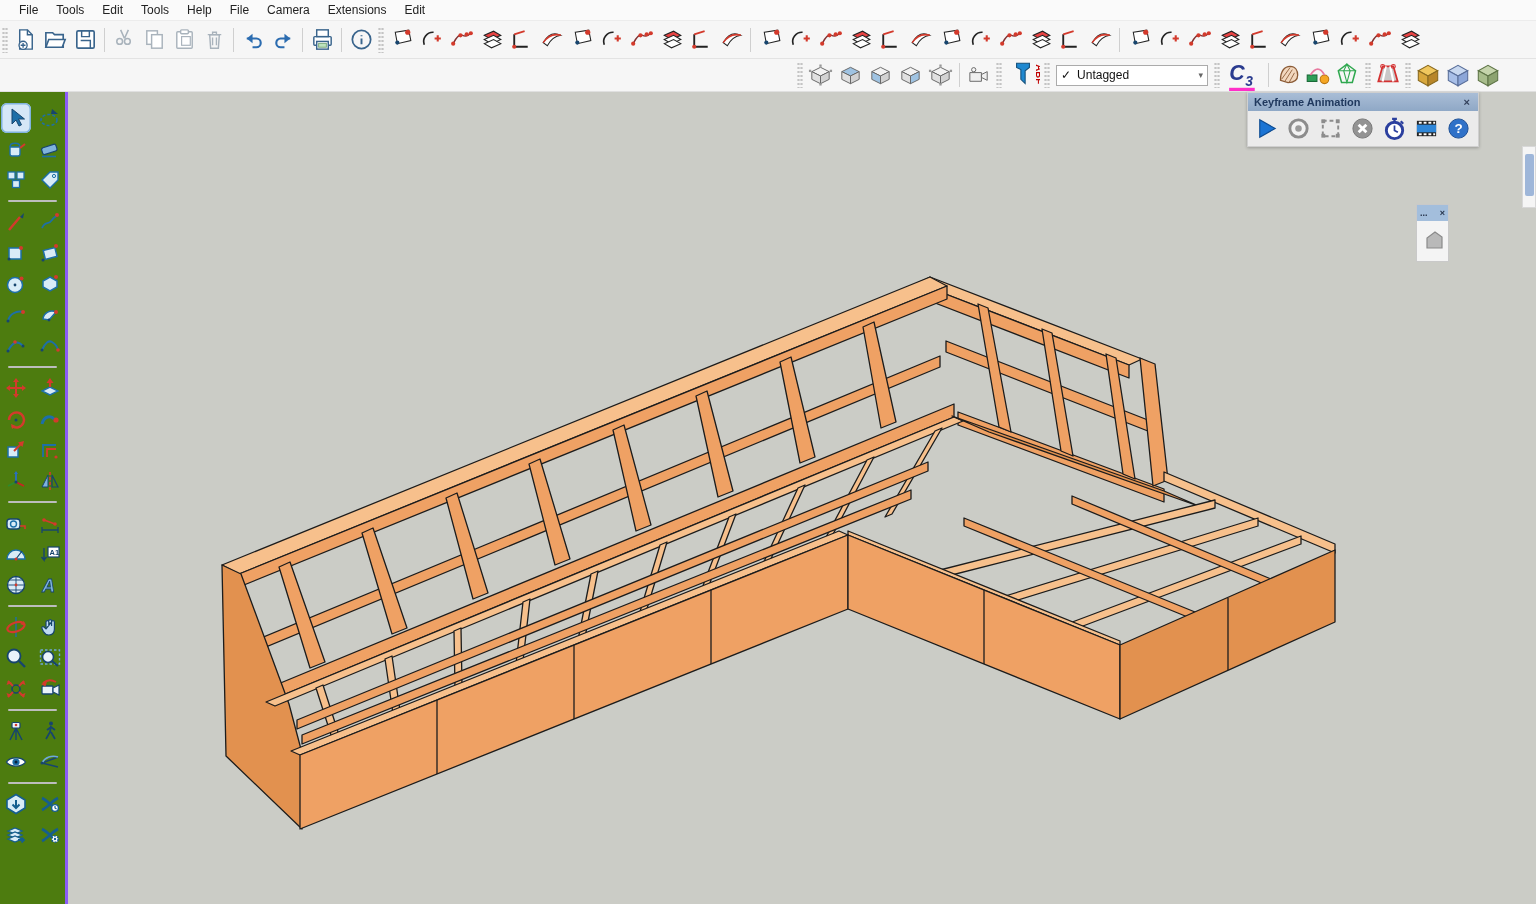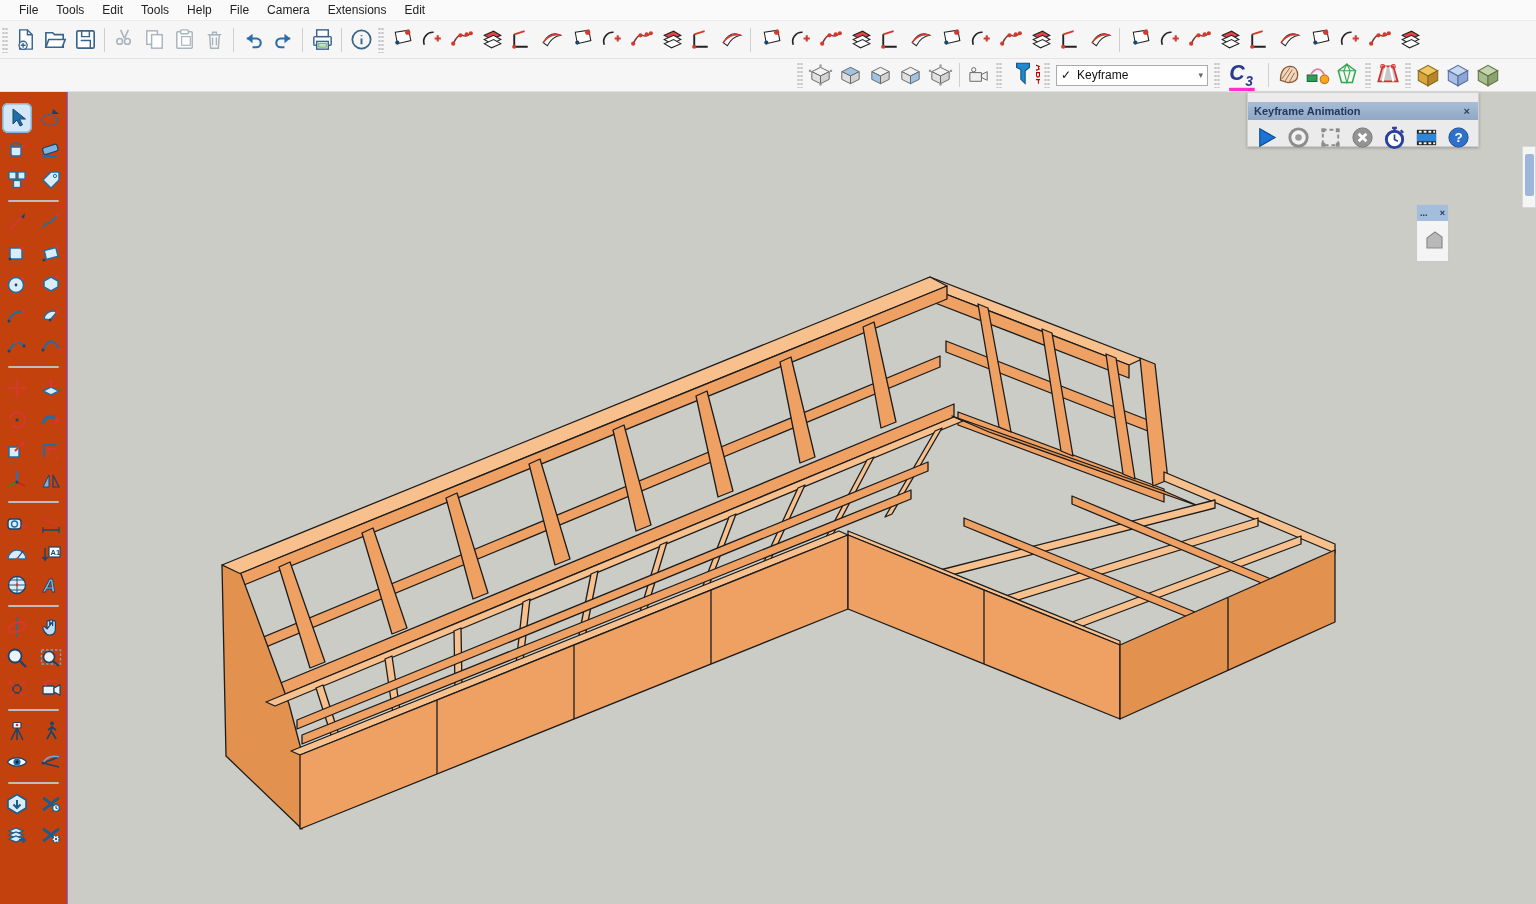--- a/index.html
+++ b/index.html
@@ -20,32 +20,32 @@
   .tsep { width:1px; height:24px; background:#CFCFCF; margin:0 4px; flex:0 0 auto; }
   .grip { width:6px; height:26px; margin:0 2px; flex:0 0 auto;
     background:radial-gradient(circle, #C4C4C4 1px, transparent 1.3px); background-size:3px 4px; }
   #tags-combo { display:flex; align-items:center; width:152px; height:21px; background:#fff;
     border:1px solid #ABABAB; margin:0 4px; padding:0 4px; font-size:12px; color:#111; }
   #tags-combo .chk { font-size:12px; margin-right:6px; color:#111; }
   #tags-combo .val { flex:1; }
   #tags-combo .arr { color:#666; font-size:9px; }
   
   #palette { position:absolute; left:0; top:92px; width:68px; height:812px;
-    background:#c2410c; border-right:1px solid #8b5cf6; padding-top:10px; z-index:20; }
+    background:#4d7c0f; border-right:3px solid #8b5cf6; padding-top:10px; z-index:20; }
   .prow { display:flex; justify-content:center; gap:4px; margin:1px 0; }
   .ptool { width:30px; height:30px; display:flex; align-items:center; justify-content:center; border-radius:6px; }
   .ptool.active { background:#D5E7F7; box-shadow:0 0 0 1.5px #7FB2DE inset; }
   .psep { height:2px; background:#BDBDBD; margin:5px 8px; border-radius:1px; }
   
   #canvas { position:absolute; left:68px; top:92px; width:1468px; height:812px; background:#CBCCC6; }
   
   #kf-panel { position:absolute; left:1247px; top:92px; width:232px; height:55px;
     background:#EBEBEB; border:1px solid #CFCFCF; box-shadow:0 1px 3px rgba(0,0,0,.25); z-index:40; }
   #kf-title { height:18px; background:linear-gradient(#A9BDD6,#8FA8C6); display:flex; align-items:center;
-    padding:0 6px; font-size:11px; font-weight:bold; color:#20395E;margin-top:9px; }
+    padding:0 6px; font-size:11px; font-weight:bold; color:#20395E; }
   #kf-title .t { flex:1; }
   #kf-close { font-size:11px; color:#33415C; padding:0 2px; }
   #kf-buttons { display:flex; align-items:center; padding:3px 4px; gap:3px; }
   .kfbtn { width:29px; height:29px; display:flex; align-items:center; justify-content:center; border-radius:3px; }
   
   #mini-panel { position:absolute; left:1416px; top:204px; width:33px; height:58px;
     background:#F4F4F4; border:1px solid #C9C9C9; z-index:40; }
   #mini-title { height:16px; background:#A3BEDC; display:flex; align-items:center; justify-content:space-between;
     padding:0 3px; font-size:9px; color:#24324A; font-weight:bold; }
   #mini-body { display:flex; align-items:center; justify-content:center; height:38px; }
@@ -456,21 +456,21 @@
     <div class="grip"></div>
     <div class="tbtn" style="width: 38px;">
       <svg width="34" height="30" viewBox="0 0 28 28">
         <path d="M8 3h12v4l-4 3v12l-4-4V9L8 7z" fill="#1E88D0" stroke="#14507A"></path>
         <text transform="translate(26 4) rotate(90)" font-size="9" font-weight="bold" fill="#C00000">ABF</text>
       </svg>
     </div>
     <div class="grip"></div>
     <div id="tags-combo">
       <span class="chk">✓</span>
-      <span class="val">Keyframe</span>
+      <span class="val">Untagged</span>
       <span class="arr">▾</span>
     </div>
     <div class="grip"></div>
     <div class="tbtn" style="width: 42px;">
       <svg width="34" height="32" viewBox="0 0 30 30">
         <text x="2" y="20" font-size="20" font-weight="bold" font-style="italic" fill="#2A3B8F" font-family="Liberation Serif, serif">C</text>
         <text x="17" y="25" font-size="13" font-weight="bold" font-style="italic" fill="#2A3B8F" font-family="Liberation Serif, serif">3</text>
         <rect x="2" y="27" width="24" height="3" fill="#FF2FC8"></rect>
       </svg>
     </div>

